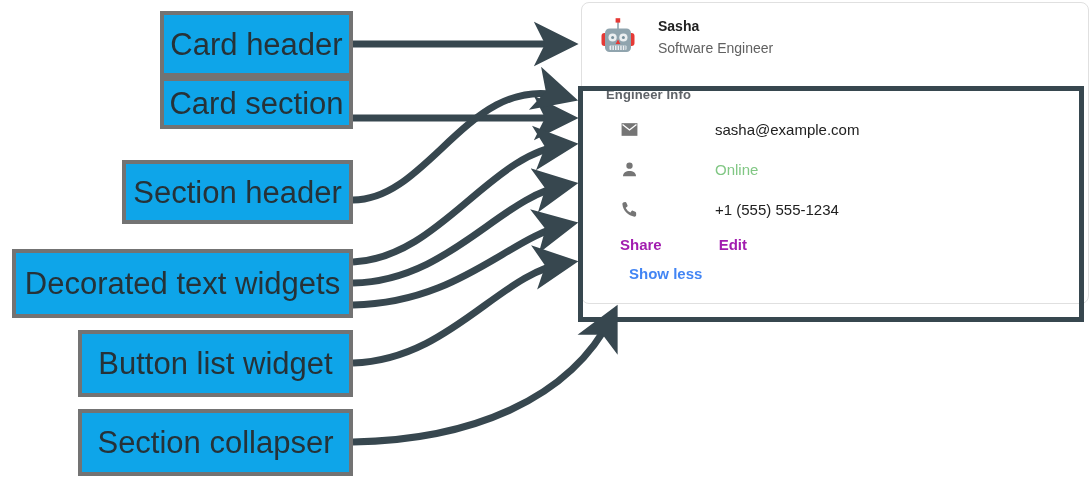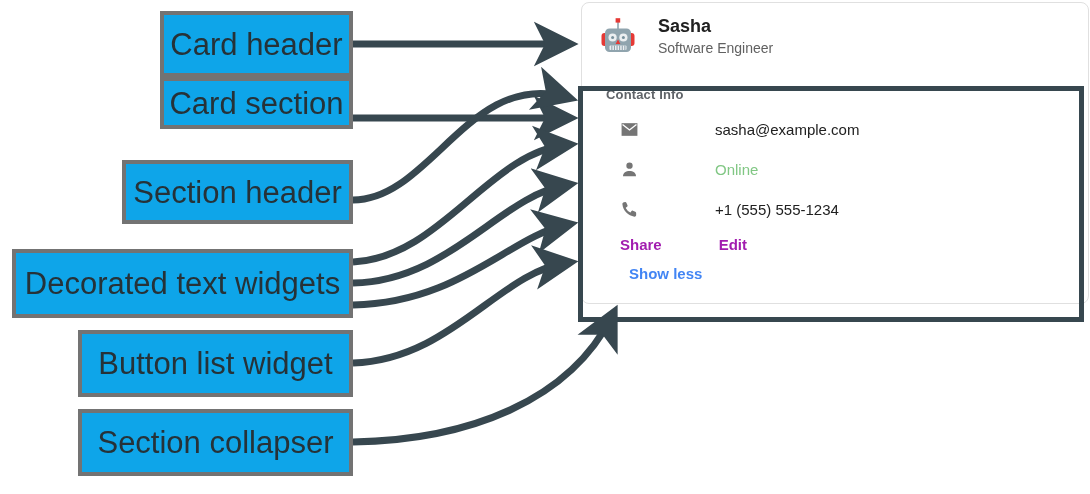--- a/index.html
+++ b/index.html
@@ -65,21 +65,21 @@
   }
   .avatar {
     width: 44px;
     height: 44px;
     flex: 0 0 44px;
     margin-right: 18px;
   }
   .avatar svg { display: block; }
   .hdr-text { display: flex; flex-direction: column; justify-content: center; }
   .hdr-title {
-    font-size: 18px;
+    font-size: 14px;
     font-weight: bold;
     color: #212121;
     line-height: 18px;
     margin-bottom: 5px;
   }
   .hdr-sub {
     font-size: 14px;
     color: #616161;
     line-height: 17px;
   }
@@ -249,21 +249,21 @@
         </svg>
       </div>
       <div class="hdr-text">
         <div class="hdr-title">Sasha</div>
         <div class="hdr-sub">Software Engineer</div>
       </div>
     </div>
 
     <div class="card-section">
 
-      <div class="section-header">Contact Info</div>
+      <div class="section-header">Engineer Info</div>
 
       <div class="kv-row">
         <span class="kv-icon">
           <svg width="19" height="19" viewBox="0 0 24 24" fill="#757575" xmlns="http://www.w3.org/2000/svg">
             <path d="M2 4h20v16H2z" fill="#757575"></path>
             <path d="M3.2 5.6 L12 12.6 L20.8 5.6" fill="none" stroke="#ffffff" stroke-width="1.7"></path>
           </svg>
         </span>
         <span class="kv-text">sasha@example.com</span>
       </div>

